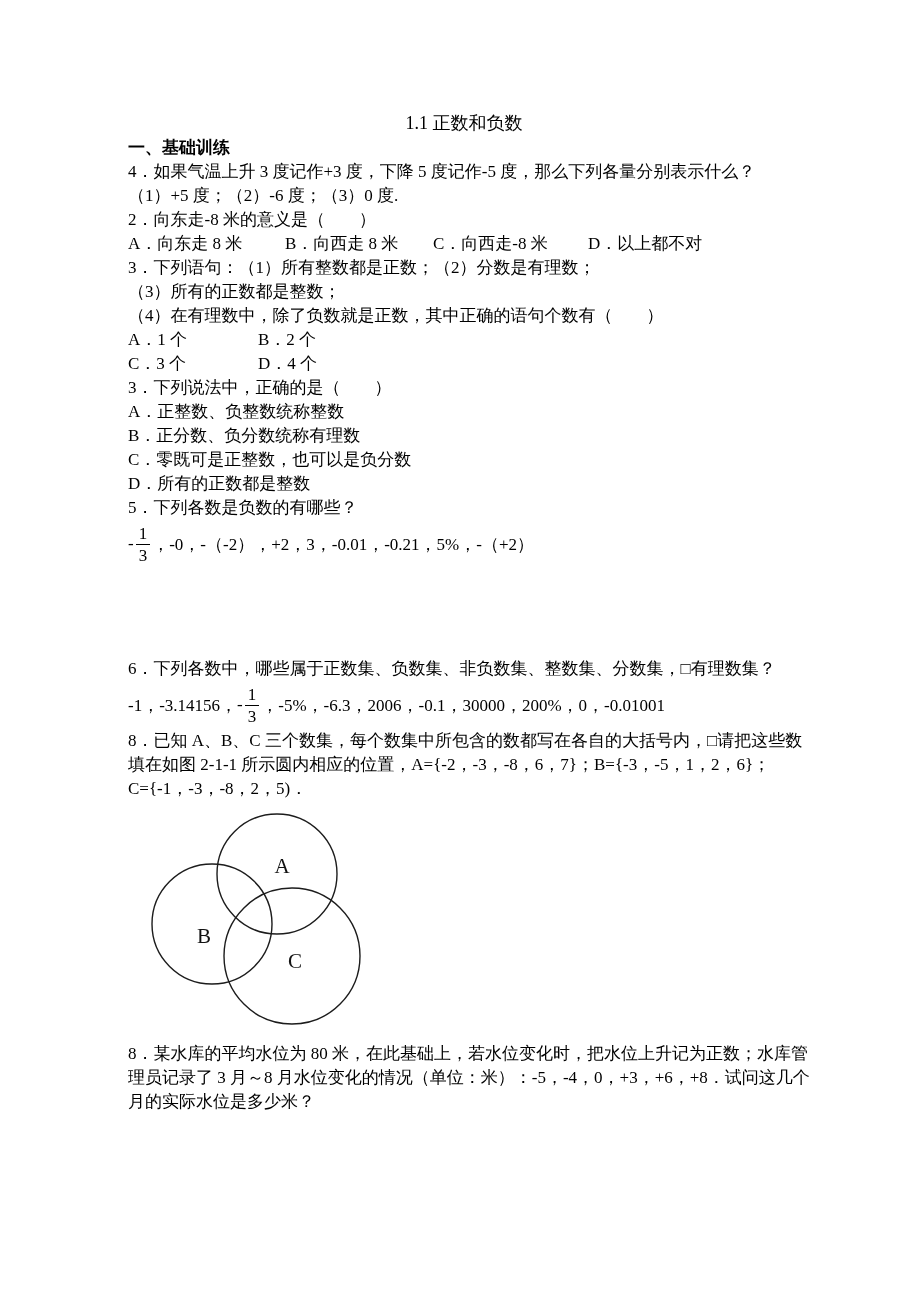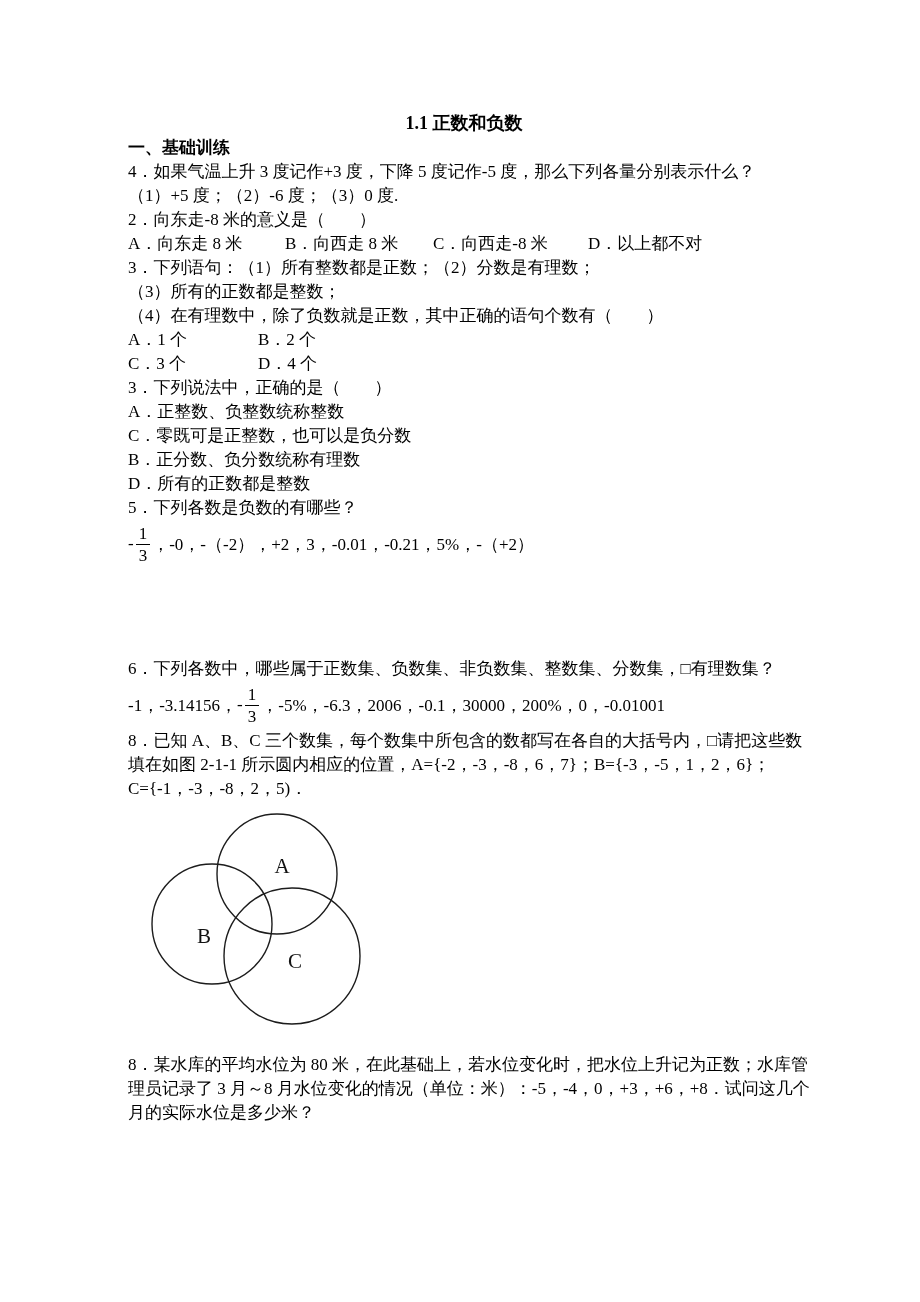--- a/index.html
+++ b/index.html
@@ -2,38 +2,38 @@
 <html><head>
 <meta charset="utf-8">
 <style>
   html,body{margin:0;padding:0;}
   body{
     width:920px;height:1302px;background:#ffffff;color:#000;
     font-family:"Liberation Serif","DejaVu Serif",serif;
     font-size:17px;overflow:hidden;
   }
   .page{padding:110px 120px 0 128px;}
-  .title{text-align:center;font-weight:bold;font-size:18px;line-height:26px;}
+  .title{text-align:center;font-weight:normal;font-size:18px;line-height:26px;}
   .line{line-height:24px;white-space:nowrap;}
   .bold{font-weight:bold;font-size:17px;}
   .opt{display:inline-block;}
   .w157{width:157px}
   .w148{width:148px}
   .w155{width:155px}
   .w130{width:130px}
   .frac-line{height:48px;display:flex;align-items:center;white-space:nowrap;}
   .frac{display:inline-block;text-align:center;vertical-align:middle;margin:0 2px;}
   .frac .fnum{display:block;border-bottom:1.5px solid #000;line-height:21px;padding:0 3px;}
   .frac .fden{display:block;line-height:21px;}
   .gap-top{margin-top:89px;}
   .venn{display:block;margin:3px 0 0 22px;}
   .venn circle{fill:none;stroke:#1c1c1c;stroke-width:1.4;}
   .venn text{font-size:21px;font-family:"Liberation Serif","DejaVu Serif",serif;fill:#111;
              text-anchor:middle;dominant-baseline:central;}
-  .q8-top{margin-top:13px;}
+  .q8-top{margin-top:2px;}
 </style>
 </head>
 <body>
 
 <div class="page">
 
   <div class="title">1.1  正数和负数</div>
 
   <div class="line bold">一、基础训练</div>
 
@@ -50,22 +50,22 @@
   <div class="line">（4）在有理数中，除了负数就是正数，其中正确的语句个数有（　　）</div>
   <div class="line">
     <span class="opt w130">A．1 个</span><span class="opt">B．2 个</span>
   </div>
   <div class="line">
     <span class="opt w130">C．3 个</span><span class="opt">D．4 个</span>
   </div>
 
   <div class="line">3．下列说法中，正确的是（　　）</div>
   <div class="line">A．正整数、负整数统称整数</div>
+  <div class="line">B．正分数、负分数统称有理数</div>
   <div class="line">C．零既可是正整数，也可以是负分数</div>
-  <div class="line">B．正分数、负分数统称有理数</div>
   <div class="line">D．所有的正数都是整数</div>
 
   <div class="line">5．下列各数是负数的有哪些？</div>
   <div class="frac-line">
     <span>-</span>
       <span class="frac">
         <span class="fnum">1</span>
         <span class="fden">3</span>
       </span>
       <span>，-0，-（-2），+2，3，-0.01，-0.21，5%，-（+2）</span>

